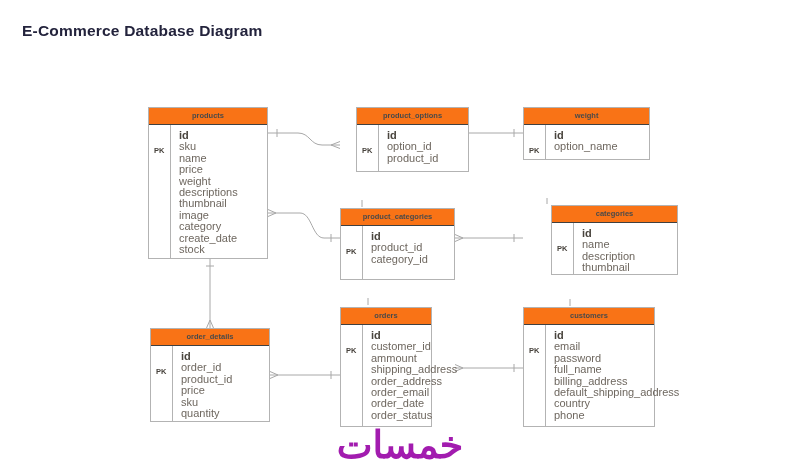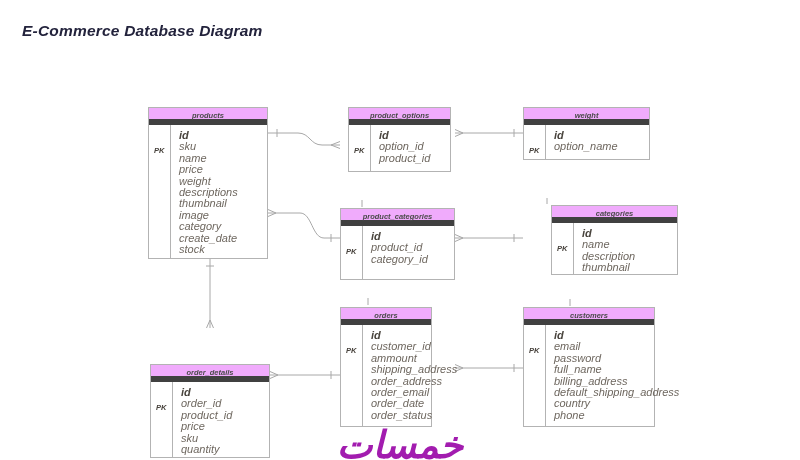--- a/index.html
+++ b/index.html
@@ -1,21 +1,21 @@
 <!DOCTYPE html>
 <html><head>
 <meta charset="utf-8">
 <style>
   html,body{margin:0;padding:0;background:#ffffff;font-family:"Liberation Sans",sans-serif;}
-  .stage{position:relative;width:800px;height:460px;background:#ffffff;overflow:hidden;font-style:italic;}
+  .stage{position:relative;width:800px;height:460px;background:#ffffff;overflow:hidden;}
   .page-title{position:absolute;left:22px;top:22px;font-size:15.5px;font-weight:bold;
     color:#23233c;letter-spacing:.2px;}
   .diagram-layer{position:absolute;left:0;top:0;width:800px;height:460px;}
   .entity{position:absolute;background:#ffffff;border:1px solid #b3b3b3;box-sizing:border-box;}
-  .entity-header{height:17px;background:#f0abfc;border-bottom:6px solid #404040;text-align:center;
+  .entity-header{height:17px;background:#f97316;border-bottom:1px solid #404040;text-align:center;
     font-size:7.5px;font-weight:bold;color:#4a4a4a;line-height:16px;box-sizing:border-box;}
   .entity-body{display:flex;height:calc(100% - 17px);}
   .pk-col{width:22px;border-right:1px solid #b3b3b3;font-size:7.5px;font-weight:bold;color:#47423c;
     padding:21px 0 0 5px;box-sizing:border-box;flex:none;}
   .fields{padding:5px 0 0 8px;font-size:11px;color:#6e675f;line-height:11.4px;flex:1;min-width:0;}
   .field.first{font-weight:bold;color:#49443d;}
   svg.connectors{position:absolute;left:0;top:0;pointer-events:none;}
   .watermark{position:absolute;left:0;right:0;top:423px;text-align:center;direction:rtl;
     font-size:38px;font-weight:bold;color:#a21caf;letter-spacing:1px;user-select:none;}
 </style>
@@ -71,21 +71,21 @@
             <div class="field">weight</div>
             <div class="field">descriptions</div>
             <div class="field">thumbnail</div>
             <div class="field">image</div>
             <div class="field">category</div>
             <div class="field">create_date</div>
             <div class="field">stock</div>
           </div>
         </div>
       </div>
-      <div class="entity" style="left: 348px; top: 107px; width: 103px; height: 65px;">
+      <div class="entity" style="left: 356px; top: 107px; width: 113px; height: 65px;">
         <div class="entity-header">product_options</div>
         <div class="entity-body">
           <div class="pk-col">PK</div>
           <div class="fields">
             <div class="field first">id</div>
             <div class="field">option_id</div>
             <div class="field">product_id</div>
           </div>
         </div>
       </div>
@@ -147,21 +147,21 @@
             <div class="field">email</div>
             <div class="field">password</div>
             <div class="field">full_name</div>
             <div class="field">billing_address</div>
             <div class="field">default_shipping_address</div>
             <div class="field">country</div>
             <div class="field">phone</div>
           </div>
         </div>
       </div>
-      <div class="entity" style="left: 150px; top: 328px; width: 120px; height: 94px; margin-top: 36px;">
+      <div class="entity" style="left: 150px; top: 328px; width: 120px; height: 94px;">
         <div class="entity-header">order_details</div>
         <div class="entity-body">
           <div class="pk-col">PK</div>
           <div class="fields">
             <div class="field first">id</div>
             <div class="field">order_id</div>
             <div class="field">product_id</div>
             <div class="field">price</div>
             <div class="field">sku</div>
             <div class="field">quantity</div>

